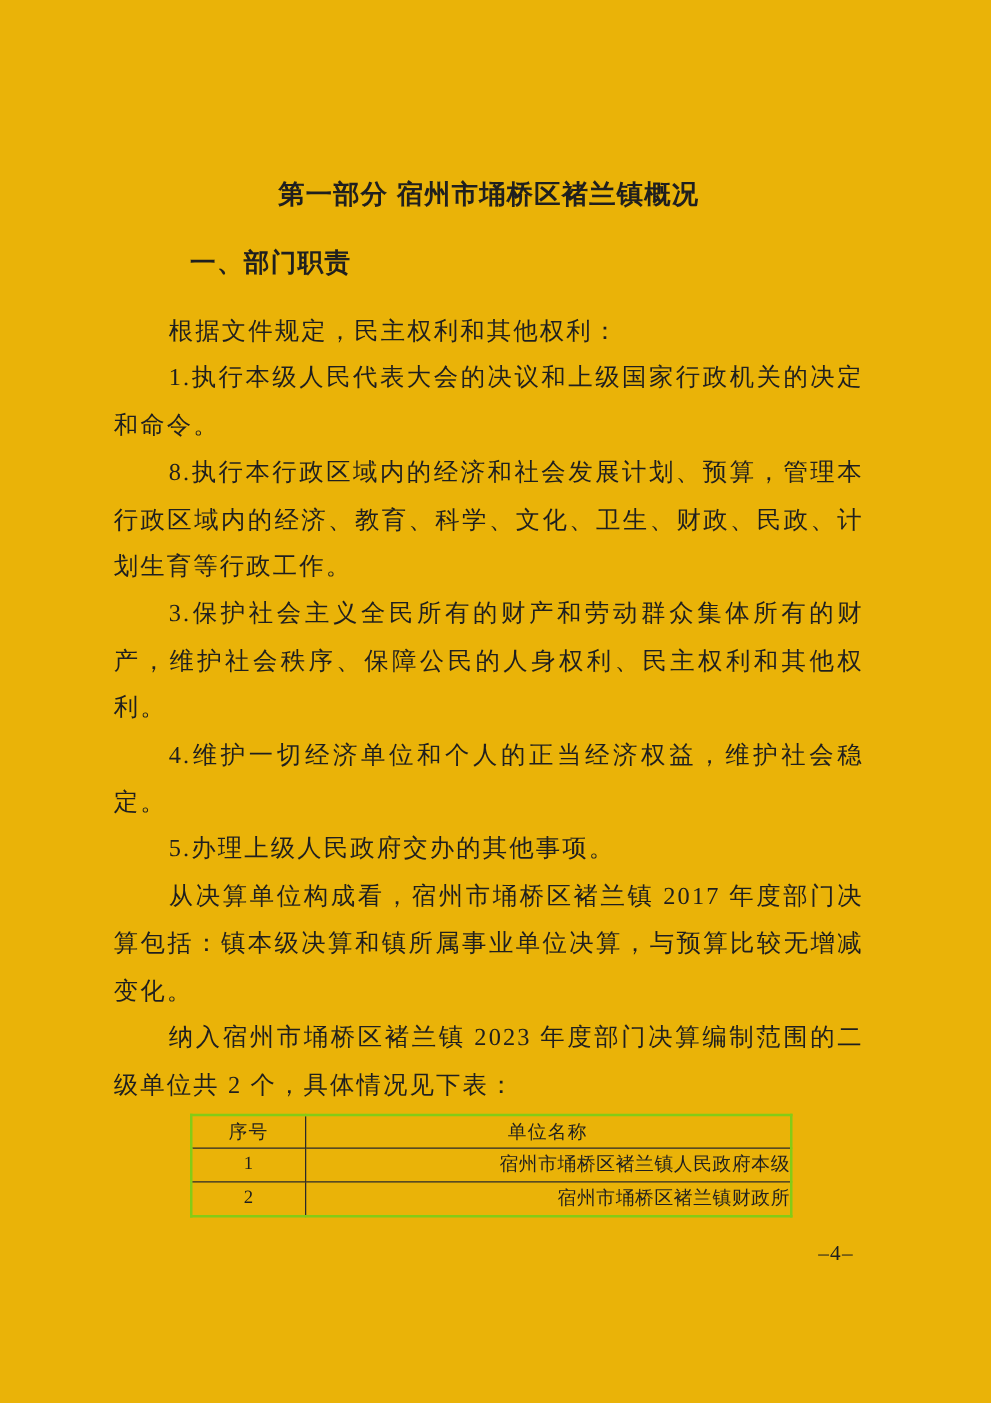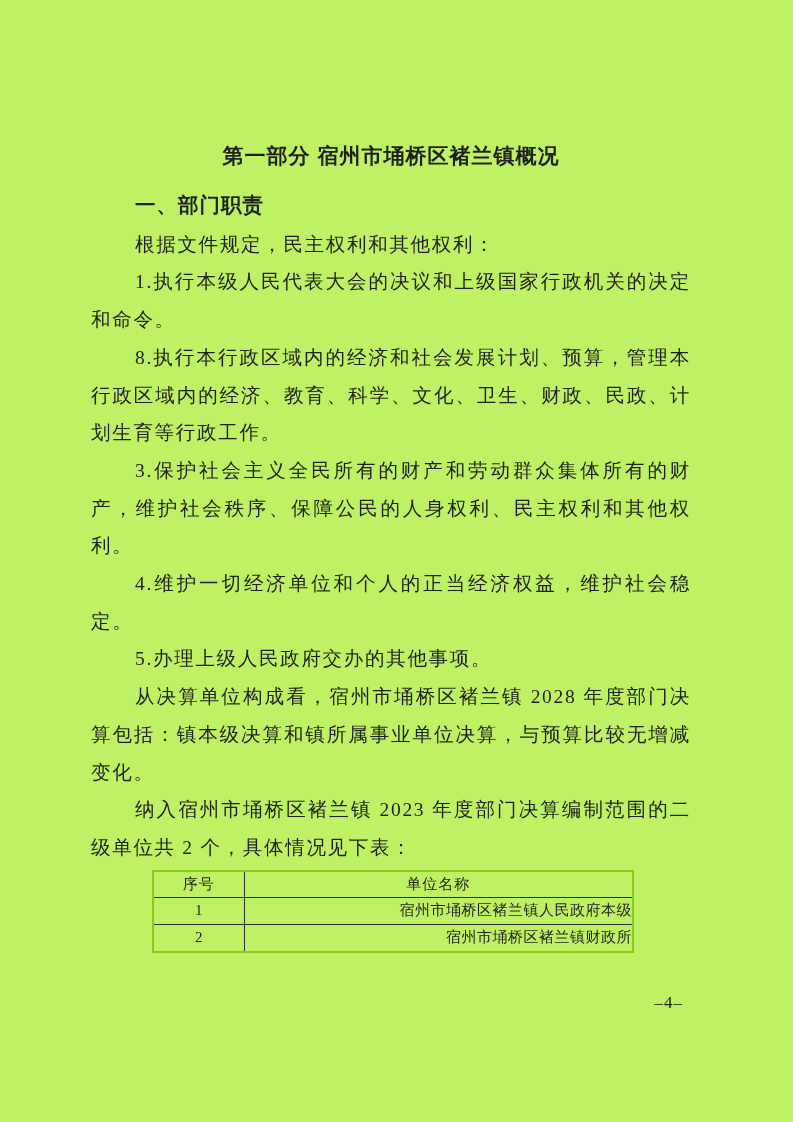--- a/index.html
+++ b/index.html
@@ -4,43 +4,43 @@
 <style>
   html, body {
     margin: 0;
     padding: 0;
     background: #ffffff;
   }
   .page {
     position: relative;
     width: 793px;
     height: 1122px;
-    background: #bef264;
+    background: #eab308;
     color: #1f1f1f;
     overflow: hidden;
   }
   .content {
     position: absolute;
     left: 91px;
     top: 137px;
     width: 600px;
   }
   .doc-title {
     margin: 0 0 13px 0;
     font-family: "Liberation Sans", "DejaVu Sans", sans-serif;
     font-weight: 700;
     font-size: 21px;
     line-height: 38px;
     text-align: center;
     letter-spacing: 1px;
     white-space: nowrap;
   }
   .sec-heading {
-    margin: 0;
-    font-family: Liberation Mono, monospace;
+    margin: 17px;
+    font-family: Liberation Sans, sans-serif;
     font-weight: 700;
     font-size: 20.5px;
     line-height: 37.7px;
     text-indent: 44px;
     letter-spacing: 1px;
   }
   .body-p {
     margin: 0;
     font-family: "Liberation Serif", "DejaVu Serif", serif;
     font-size: 19.5px;
@@ -106,21 +106,21 @@
 
     <p class="body-p">8.执行本行政区域内的经济和社会发展计划、预算，管理本行政区域内的经济、教育、科学、文化、卫生、财政、民政、计划生育等行政工作。</p>
 
     <p class="body-p">3.保护社会主义全民所有的财产和劳动群众集体所有的财产，维护社会秩序、保障公民的人身权利、民主权利和其他权利。</p>
 
     <p class="body-p">4.维护一切经济单位和个人的正当经济权益，维护社会稳定。</p>
 
     <p class="body-p">5.办理上级人民政府交办的其他事项。</p>
 
 
-    <p class="body-p">从决算单位构成看，宿州市埇桥区褚兰镇 2028 年度部门决算包括：镇本级决算和镇所属事业单位决算，与预算比较无增减变化。</p>
+    <p class="body-p">从决算单位构成看，宿州市埇桥区褚兰镇 2017 年度部门决算包括：镇本级决算和镇所属事业单位决算，与预算比较无增减变化。</p>
 
     <p class="body-p">纳入宿州市埇桥区褚兰镇 2023 年度部门决算编制范围的二级单位共 2 个，具体情况见下表：</p>
 
     <table class="units-table">
       <colgroup>
         <col style="width:91px">
         <col>
       </colgroup>
       <thead>
         <tr>

